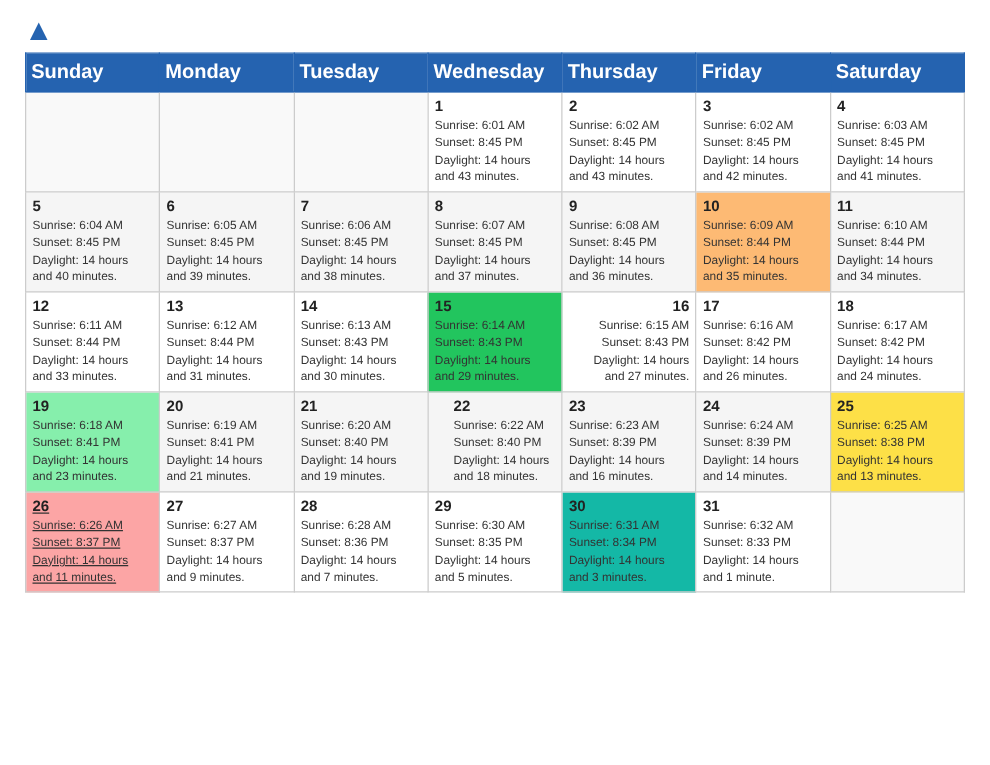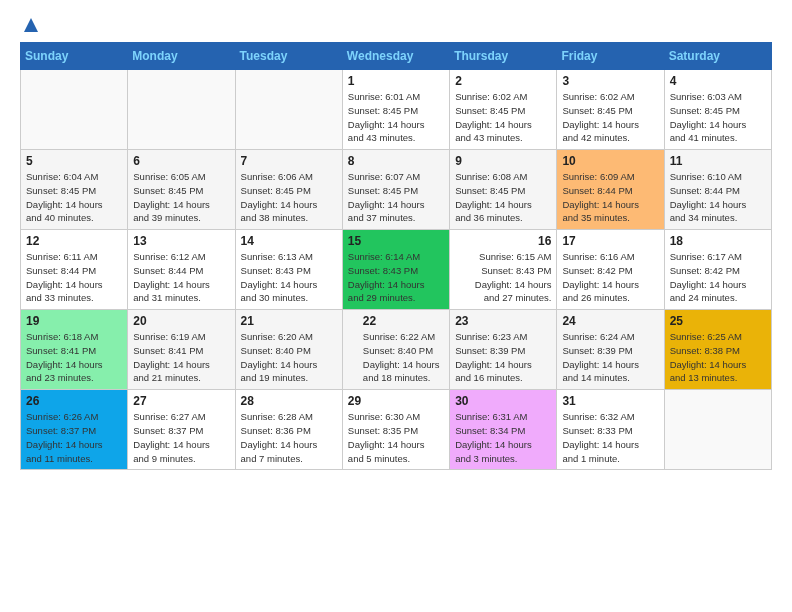--- a/index.html
+++ b/index.html
@@ -40,22 +40,22 @@
       font-size: 14px;
       color: #444;
     }
     .calendar {
       width: 100%;
       border-collapse: collapse;
       border: 1px solid #bbb;
     }
     .calendar th {
       background: #2563b0;
-      color: #7dd3fc;
-      font-size: 12px;
+      color: #ffffff;
+      font-size: 16px;
       font-weight: bold;
       padding: 6px 4px;
       text-align: left;
       border: 1px solid #2563b0;
     }
     .calendar td {
       width: calc(100% / 7);
       vertical-align: top;
       padding: 4px 5px 4px 5px;
       border: 1px solid #ccc;
@@ -222,43 +222,43 @@
             <div class="day-info">Sunrise: 6:22 AM<br>Sunset: 8:40 PM<br>Daylight: 14 hours<br>and 18 minutes.</div>
           </td>
           <td style="background: rgb(245, 245, 245);">
             <span class="day-num">23</span>
             <div class="day-info">Sunrise: 6:23 AM<br>Sunset: 8:39 PM<br>Daylight: 14 hours<br>and 16 minutes.</div>
           </td>
           <td style="background: rgb(245, 245, 245);">
             <span class="day-num">24</span>
             <div class="day-info">Sunrise: 6:24 AM<br>Sunset: 8:39 PM<br>Daylight: 14 hours<br>and 14 minutes.</div>
           </td>
-          <td style="background: #eab308; margin-left: 32px;">
+          <td style="background: #fde047; margin-left: 32px;">
             <span class="day-num">25</span>
             <div class="day-info">Sunrise: 6:25 AM<br>Sunset: 8:38 PM<br>Daylight: 14 hours<br>and 13 minutes.</div>
           </td>
         </tr>
         <tr>
-          <td style="background: #0ea5e9;">
+          <td style="background: #fca5a5; text-decoration: underline;">
             <span class="day-num">26</span>
             <div class="day-info">Sunrise: 6:26 AM<br>Sunset: 8:37 PM<br>Daylight: 14 hours<br>and 11 minutes.</div>
           </td>
           <td style="background: rgb(255, 255, 255);">
             <span class="day-num">27</span>
             <div class="day-info">Sunrise: 6:27 AM<br>Sunset: 8:37 PM<br>Daylight: 14 hours<br>and 9 minutes.</div>
           </td>
           <td style="background: rgb(255, 255, 255);">
             <span class="day-num">28</span>
             <div class="day-info">Sunrise: 6:28 AM<br>Sunset: 8:36 PM<br>Daylight: 14 hours<br>and 7 minutes.</div>
           </td>
           <td style="background: rgb(255, 255, 255);">
             <span class="day-num">29</span>
             <div class="day-info">Sunrise: 6:30 AM<br>Sunset: 8:35 PM<br>Daylight: 14 hours<br>and 5 minutes.</div>
           </td>
-          <td style="background: #f0abfc;">
+          <td style="background: #14b8a6;">
             <span class="day-num">30</span>
             <div class="day-info">Sunrise: 6:31 AM<br>Sunset: 8:34 PM<br>Daylight: 14 hours<br>and 3 minutes.</div>
           </td>
           <td style="background: rgb(255, 255, 255);">
             <span class="day-num">31</span>
             <div class="day-info">Sunrise: 6:32 AM<br>Sunset: 8:33 PM<br>Daylight: 14 hours<br>and 1 minute.</div>
           </td>
           <td class="empty-cell" style="background: rgb(249, 249, 249);"></td>
         </tr>
       </tbody>

